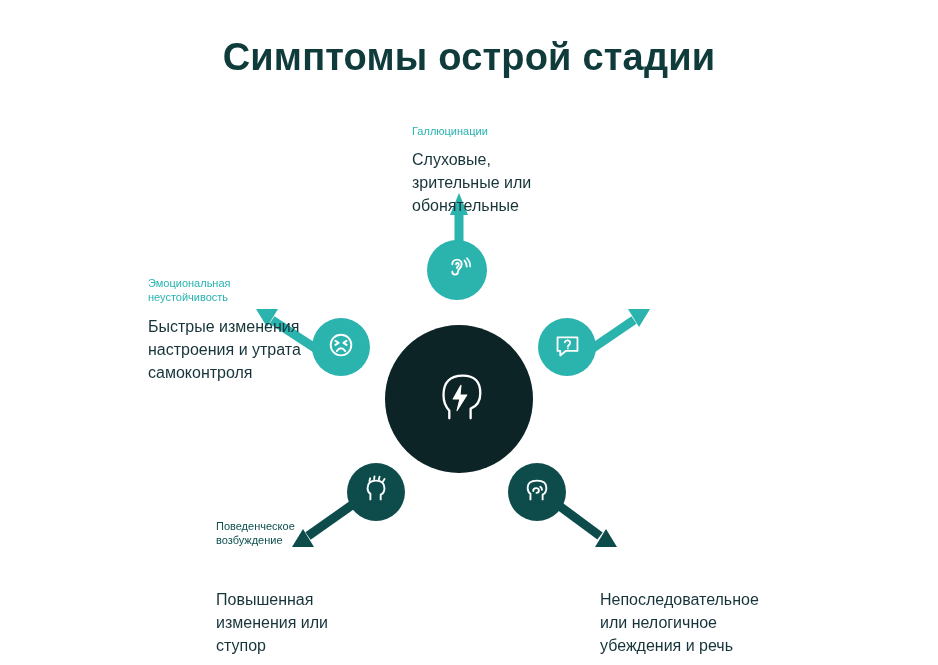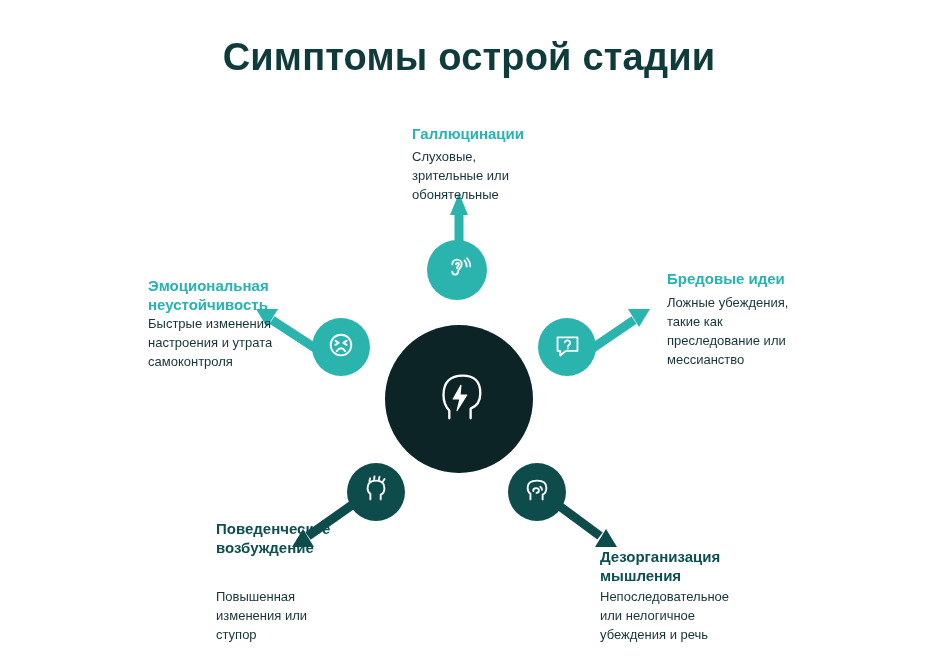--- a/index.html
+++ b/index.html
@@ -31,27 +31,27 @@
     width: 938px;
     text-align: center;
     font-size: 38px;
     font-weight: bold;
     letter-spacing: 0.2px;
     color: #0f3b3b;
   }
 
   .node-label {
     position: absolute;
-    font-weight: bold;
-    font-size: 15px;
+    font-weight: normal;
+    font-size: 11px;
     line-height: 1.25;
   }
   .node-desc {
     position: absolute;
-    font-size: 13px;
+    font-size: 16px;
     line-height: 1.45;
     color: #16343a;
   }
 
   .teal-text { color: #27b3b0; }
   .dark-text { color: #0d4f4f; }
 
   .svg-layer {
     position: absolute;
     left: 0;
@@ -141,25 +141,20 @@
 
   <div class="circle-icon c-teal" style="left:538px; top:318px; width:58px; height:58px;">
     <span>
       <svg width="29" height="29" viewBox="0 0 32 32" fill="none" stroke="#ffffff" stroke-width="2" stroke-linecap="round" stroke-linejoin="round">
         <path d="M5 7h22v15H14l-6 5v-5H5z"></path>
         <path d="M13 12.5a3 3 0 0 1 5.9.8c0 2-2.4 2.2-2.4 4"></path>
         <circle cx="16.5" cy="19.5" r="0.9" fill="#ffffff" stroke="none"></circle>
       </svg>
     </span>
   </div>
-  <div class="node-label teal-text" style="left:667px; top:270px; width:230px;">Бредовые идеи</div>
-  <div class="node-desc" style="left:667px; top:294px; width:200px; white-space:pre-line;">Ложные убеждения,
-такие как
-преследование или
-мессианство</div>
 
   <div class="circle-icon c-teal" style="left:312px; top:318px; width:58px; height:58px;">
     <span>
       <svg width="30" height="30" viewBox="0 0 32 32" fill="none" stroke="#ffffff" stroke-width="2" stroke-linecap="round" stroke-linejoin="round">
         <circle cx="16" cy="16" r="11"></circle>
         <path d="M10 11.5l3.5 2.2-3.5 2.2"></path>
         <path d="M22 11.5l-3.5 2.2 3.5 2.2"></path>
         <path d="M11.5 22.5c1.4-2 3-3 4.5-3s3.1 1 4.5 3"></path>
       </svg>
     </span>
@@ -186,19 +181,17 @@
 
   <div class="circle-icon c-dark" style="left:508px; top:463px; width:58px; height:58px;">
     <span>
       <svg width="30" height="30" viewBox="0 0 32 32" fill="none" stroke="#ffffff" stroke-width="2" stroke-linecap="round" stroke-linejoin="round">
         <path d="M22 26v-5q4-2 4-7.5Q26 6 16 6T6 13.5Q6 18 9 20v6"></path>
         <path d="M12 17q0-3 3-3t3 2.5-2.5 2.6"></path>
         <path d="M19.5 12.5q1.8 1 1.8 3.2"></path>
       </svg>
     </span>
   </div>
-  <div class="node-label dark-text" style="left:600px; top:548px; width:250px; white-space:pre-line;">Дезорганизация
-мышления</div>
   <div class="node-desc" style="left:600px; top:588px; width:210px; white-space:pre-line;">Непоследовательное
 или нелогичное
 убеждения и речь</div>
 
 </div>
 
 </body></html>

